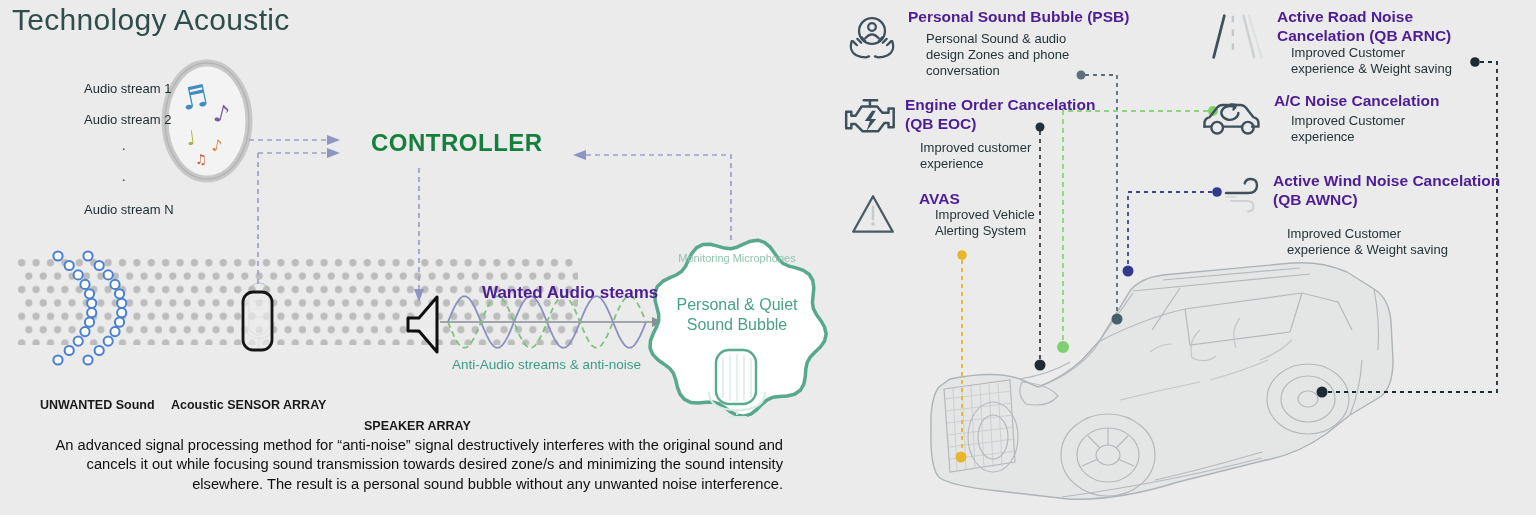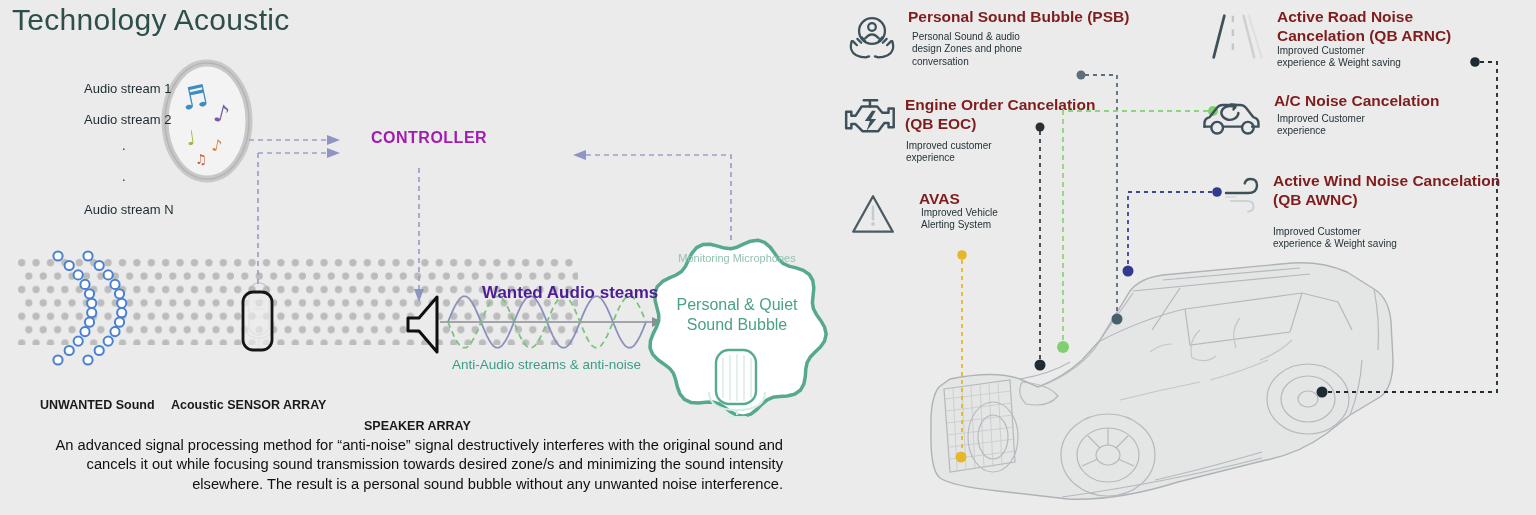--- a/index.html
+++ b/index.html
@@ -2,29 +2,29 @@
 <html><head>
 <meta charset="utf-8">
 <style>
   html,body{margin:0;padding:0;background:#dcdcdc;}
   .slide{position:relative;width:1536px;height:515px;background:#ebebeb;overflow:hidden;
          font-family:"Liberation Sans", sans-serif;color:#1c1c1c;}
   .layer{position:absolute;left:0;top:0;z-index:1;}
   .txt{position:absolute;z-index:2;}
   .slide-title{left:12px;top:3px;font-size:30px;font-weight:500;color:#2d4e4b;letter-spacing:.3px;}
   .stream{font-size:13px;color:#1d2b30;}
-  .controller{left:371px;top:129px;font-size:16px;font-weight:700;color:#a21caf;letter-spacing:.5px;}
+  .controller{left:371px;top:129px;font-size:24px;font-weight:700;color:#15803d;letter-spacing:.5px;}
   .wanted{left:482px;top:283px;font-size:17px;font-weight:700;color:#4c1d95;}
   .anti{left:452px;top:357px;font-size:13.5px;color:#3a9d86;}
   .bubble-mon{left:677px;top:251px;width:120px;text-align:center;font-size:11px;color:#93c3ae;line-height:1.3;}
   .bubble-title{left:652px;top:295px;width:170px;text-align:center;font-size:16px;font-weight:500;color:#49a287;line-height:1.22;}
   .caption{font-size:12.5px;font-weight:600;color:#1a1a1a;}
   .paragraph{left:28px;top:436px;width:755px;text-align:right;font-size:14.7px;color:#101010;line-height:1.32;}
-  .f-title{position:absolute;z-index:2;font-size:15.5px;font-weight:700;color:#7f1d1d;line-height:1.2;}
-  .f-desc{position:absolute;z-index:2;font-size:10px;color:#243439;line-height:1.24;}
+  .f-title{position:absolute;z-index:2;font-size:15.5px;font-weight:700;color:#4c1d95;line-height:1.2;}
+  .f-desc{position:absolute;z-index:2;font-size:13px;color:#243439;line-height:1.24;margin-left:14px;}
   .f-icon{position:absolute;z-index:2;}
   .note{position:absolute;z-index:2;font-family:"DejaVu Sans", sans-serif;}
 </style>
 </head>
 <body>
 
 <div class="slide">
 
   <svg class="layer" width="1536" height="515" viewBox="0 0 1536 515">
     <defs>

